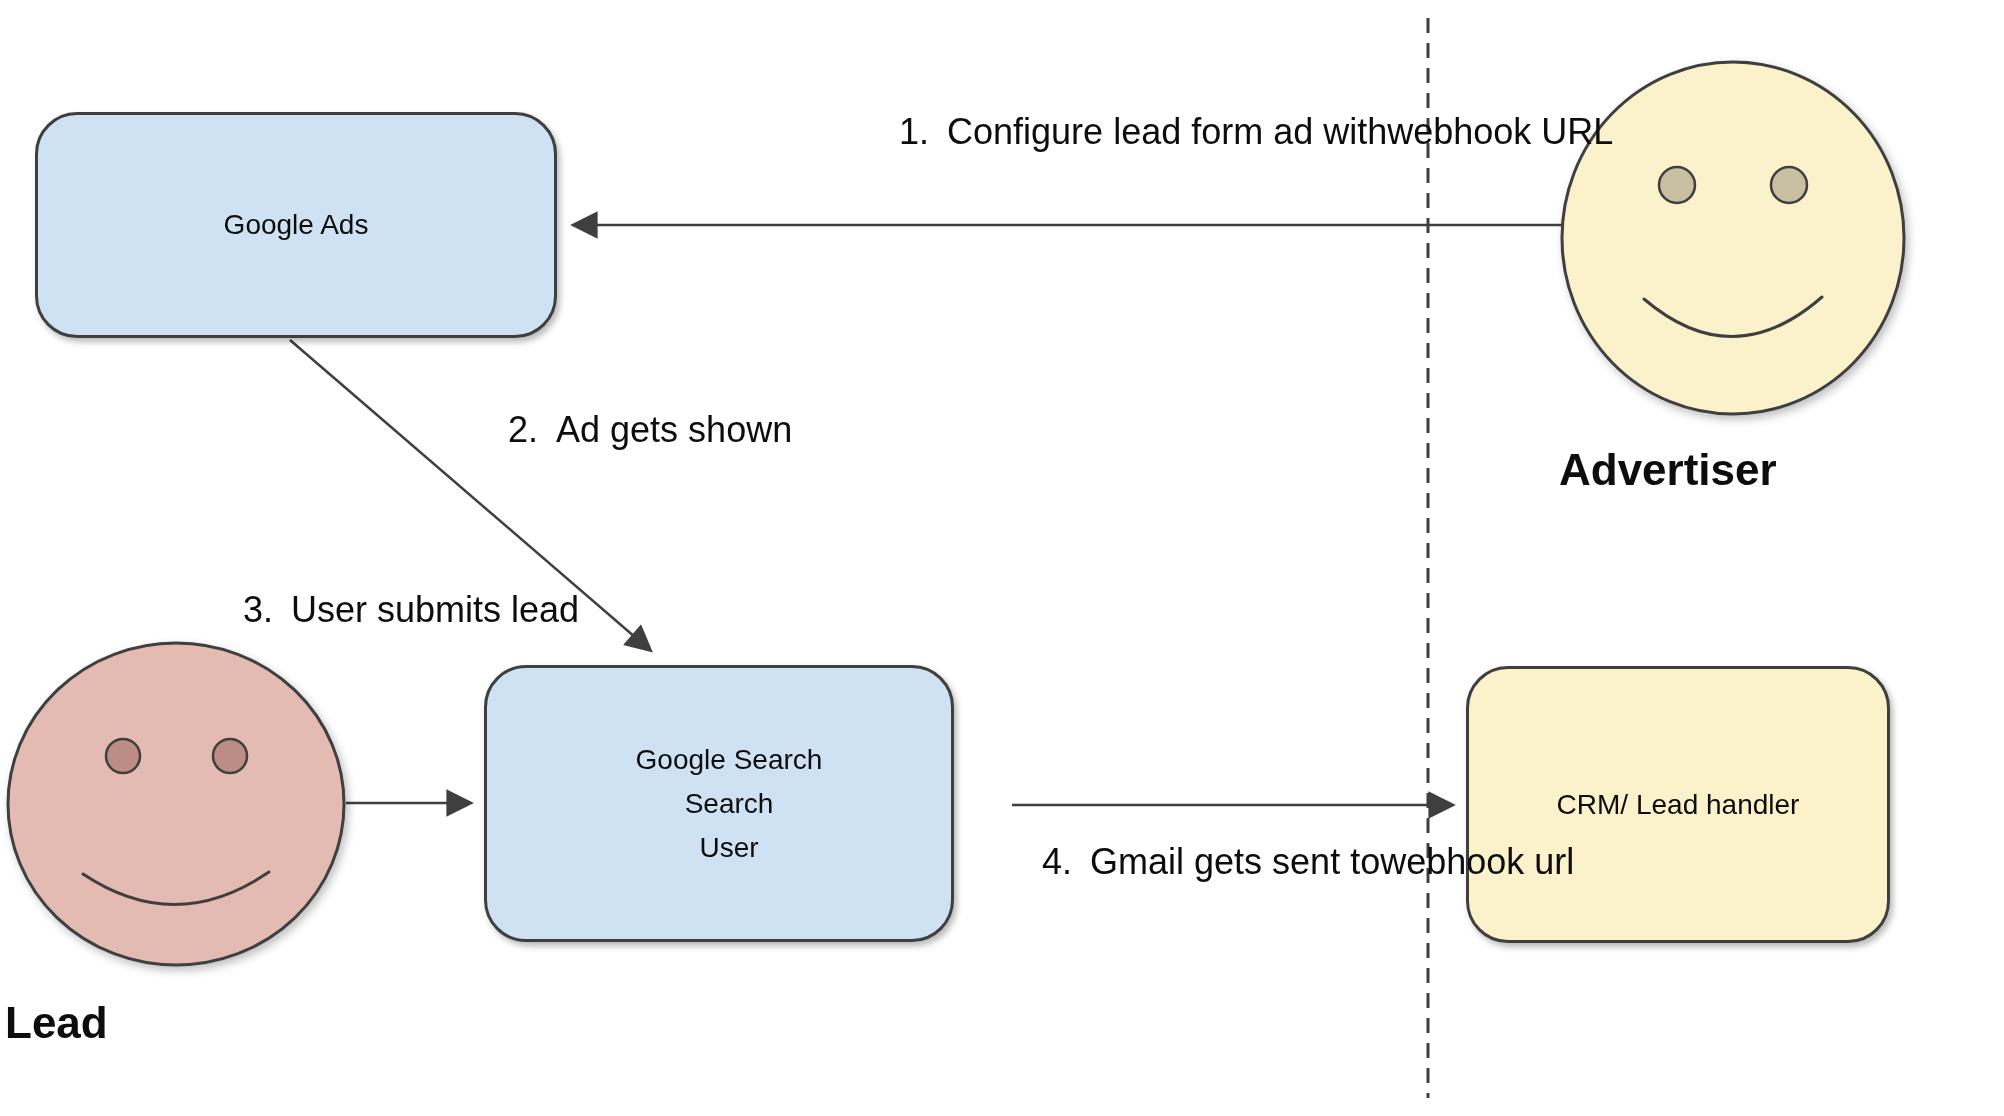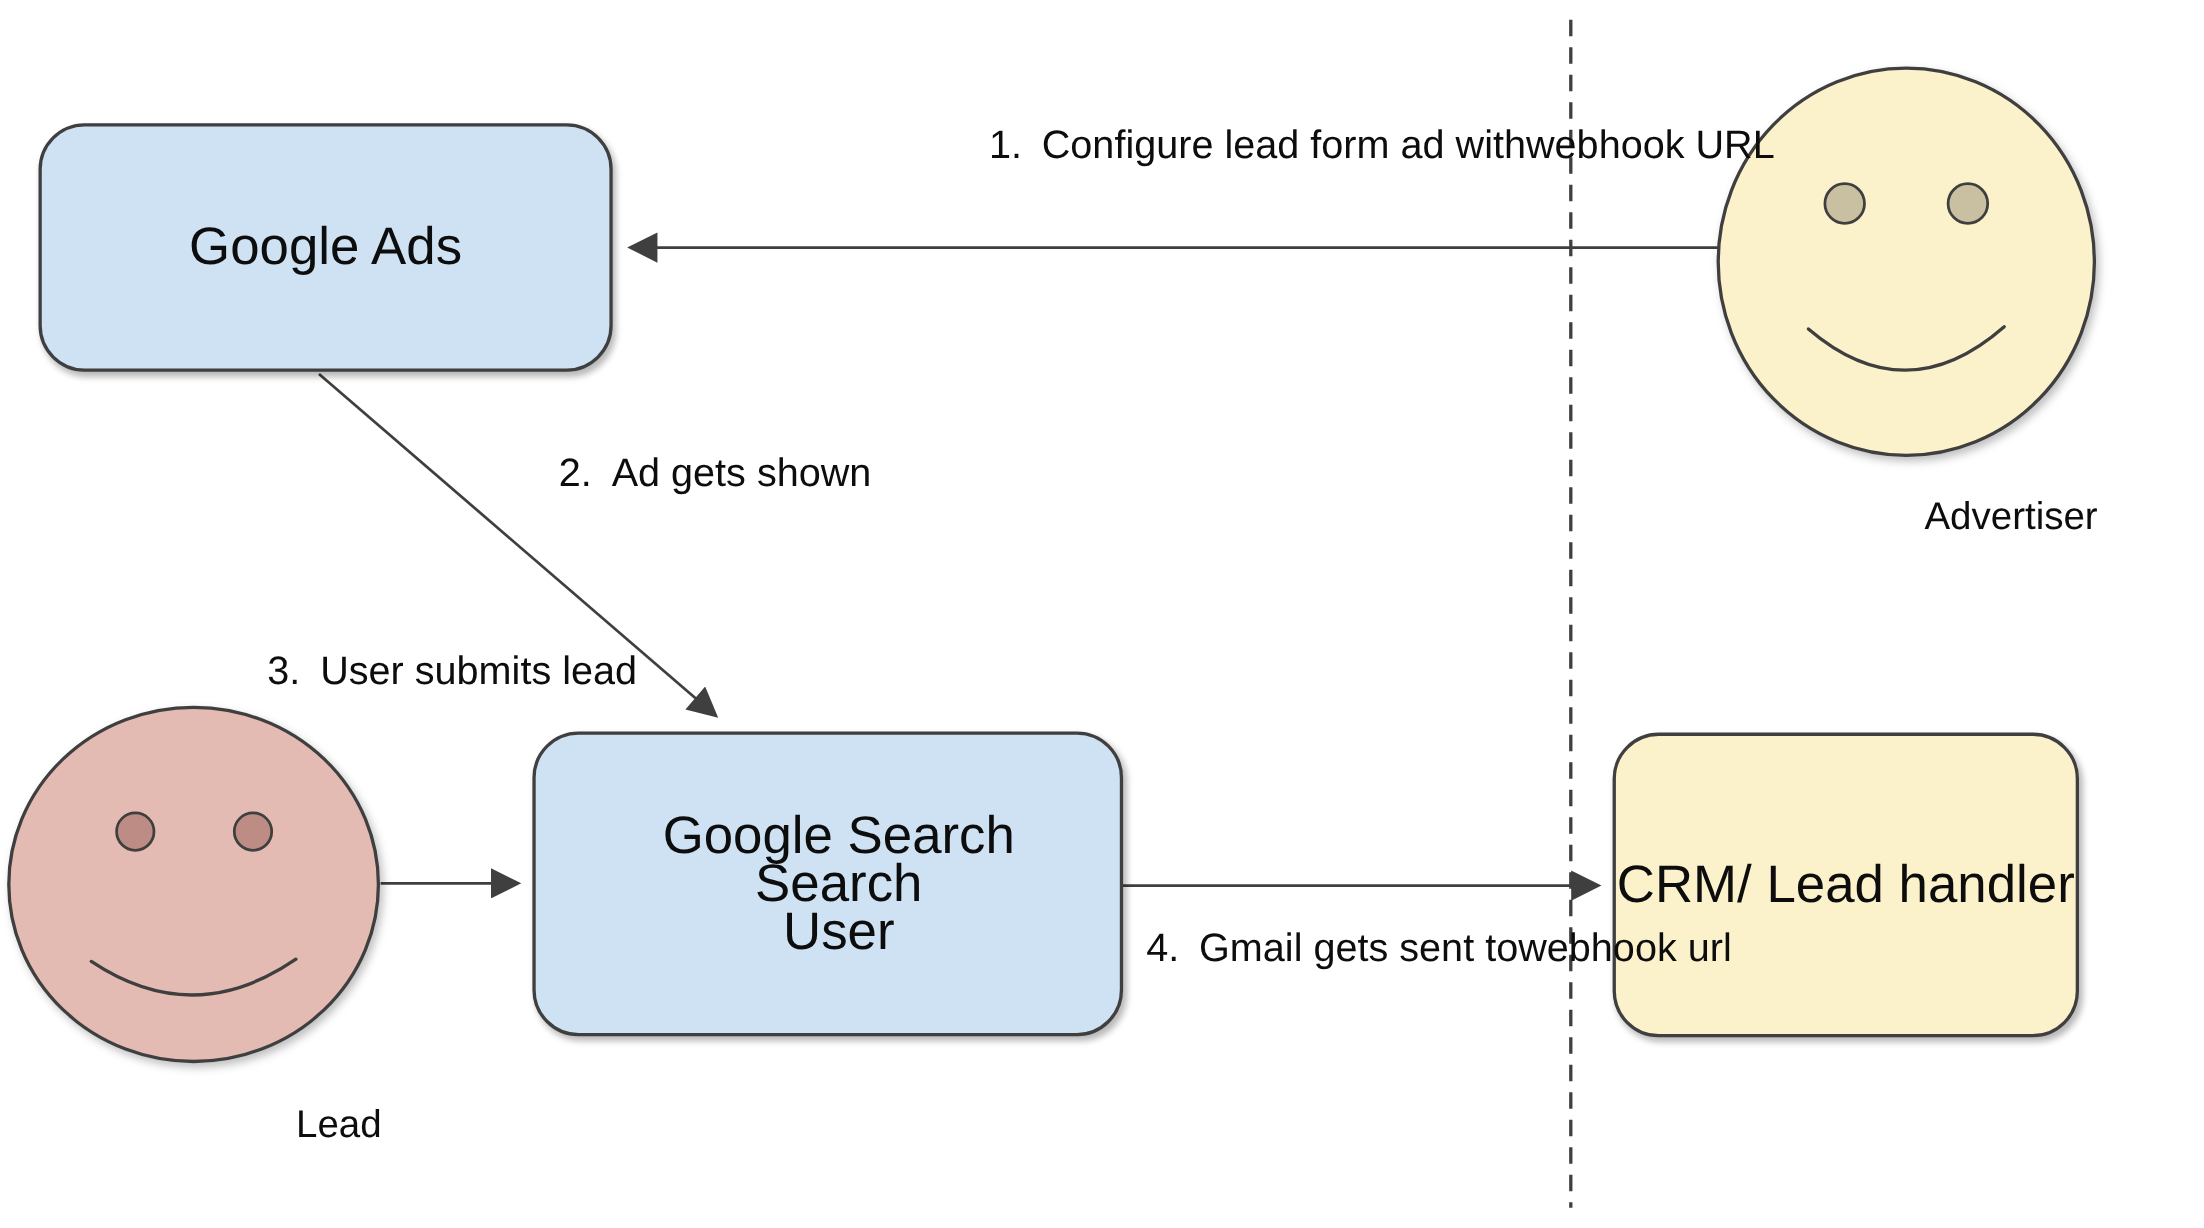--- a/index.html
+++ b/index.html
@@ -26,44 +26,44 @@
   .node {
     position: absolute;
     box-sizing: border-box;
     border: 3px solid var(--stroke, #3f3f3f);
     border-radius: 42px;
     display: flex;
     flex-direction: column;
     align-items: center;
     justify-content: center;
     text-align: center;
-    font-size: 48px;
+    font-size: 28px;
     line-height: 44px;
     box-shadow: 3px 4px 6px rgba(0,0,0,0.28);
   }
   .node.blue   { background: var(--blue-fill, #cfe2f3); }
   .node.yellow { background: var(--yellow-fill, #fbf1cb); }
 
   #node-google-ads       { left: 35px;   top: 112px; width: 522px; height: 226px; }
-  #node-google-surfaces  { left: 484px;  top: 665px; width: 537px; height: 277px; padding-left: 20px; }
+  #node-google-surfaces  { left: 484px;  top: 665px; width: 470px; height: 277px; padding-left: 20px; }
   #node-crm              { left: 1466px; top: 666px; width: 424px; height: 277px; }
 
   .face-svg {
     position: absolute;
     filter: drop-shadow(3px 4px 4px rgba(0,0,0,0.25));
   }
   #advertiser-face { left: 1559px; top: 59px;  width: 348px; height: 358px; }
   #user-face       { left: 5px;    top: 640px; width: 342px; height: 328px; }
 
   .actor-label {
     position: absolute;
-    font-size: 35px;
+    font-size: 44px;
     line-height: 44px;
-    font-weight: normal;
-    text-align: right;
+    font-weight: bold;
+    text-align: left;
   }
   #advertiser-label { left: 1559px; top: 448px;  width: 348px; }
   #user-label       { left: 5px;    top: 1001px; width: 342px; }
 
   .step {
     position: absolute;
     display: flex;
     gap: 18px;
     font-size: 36px;
     line-height: 44px;

